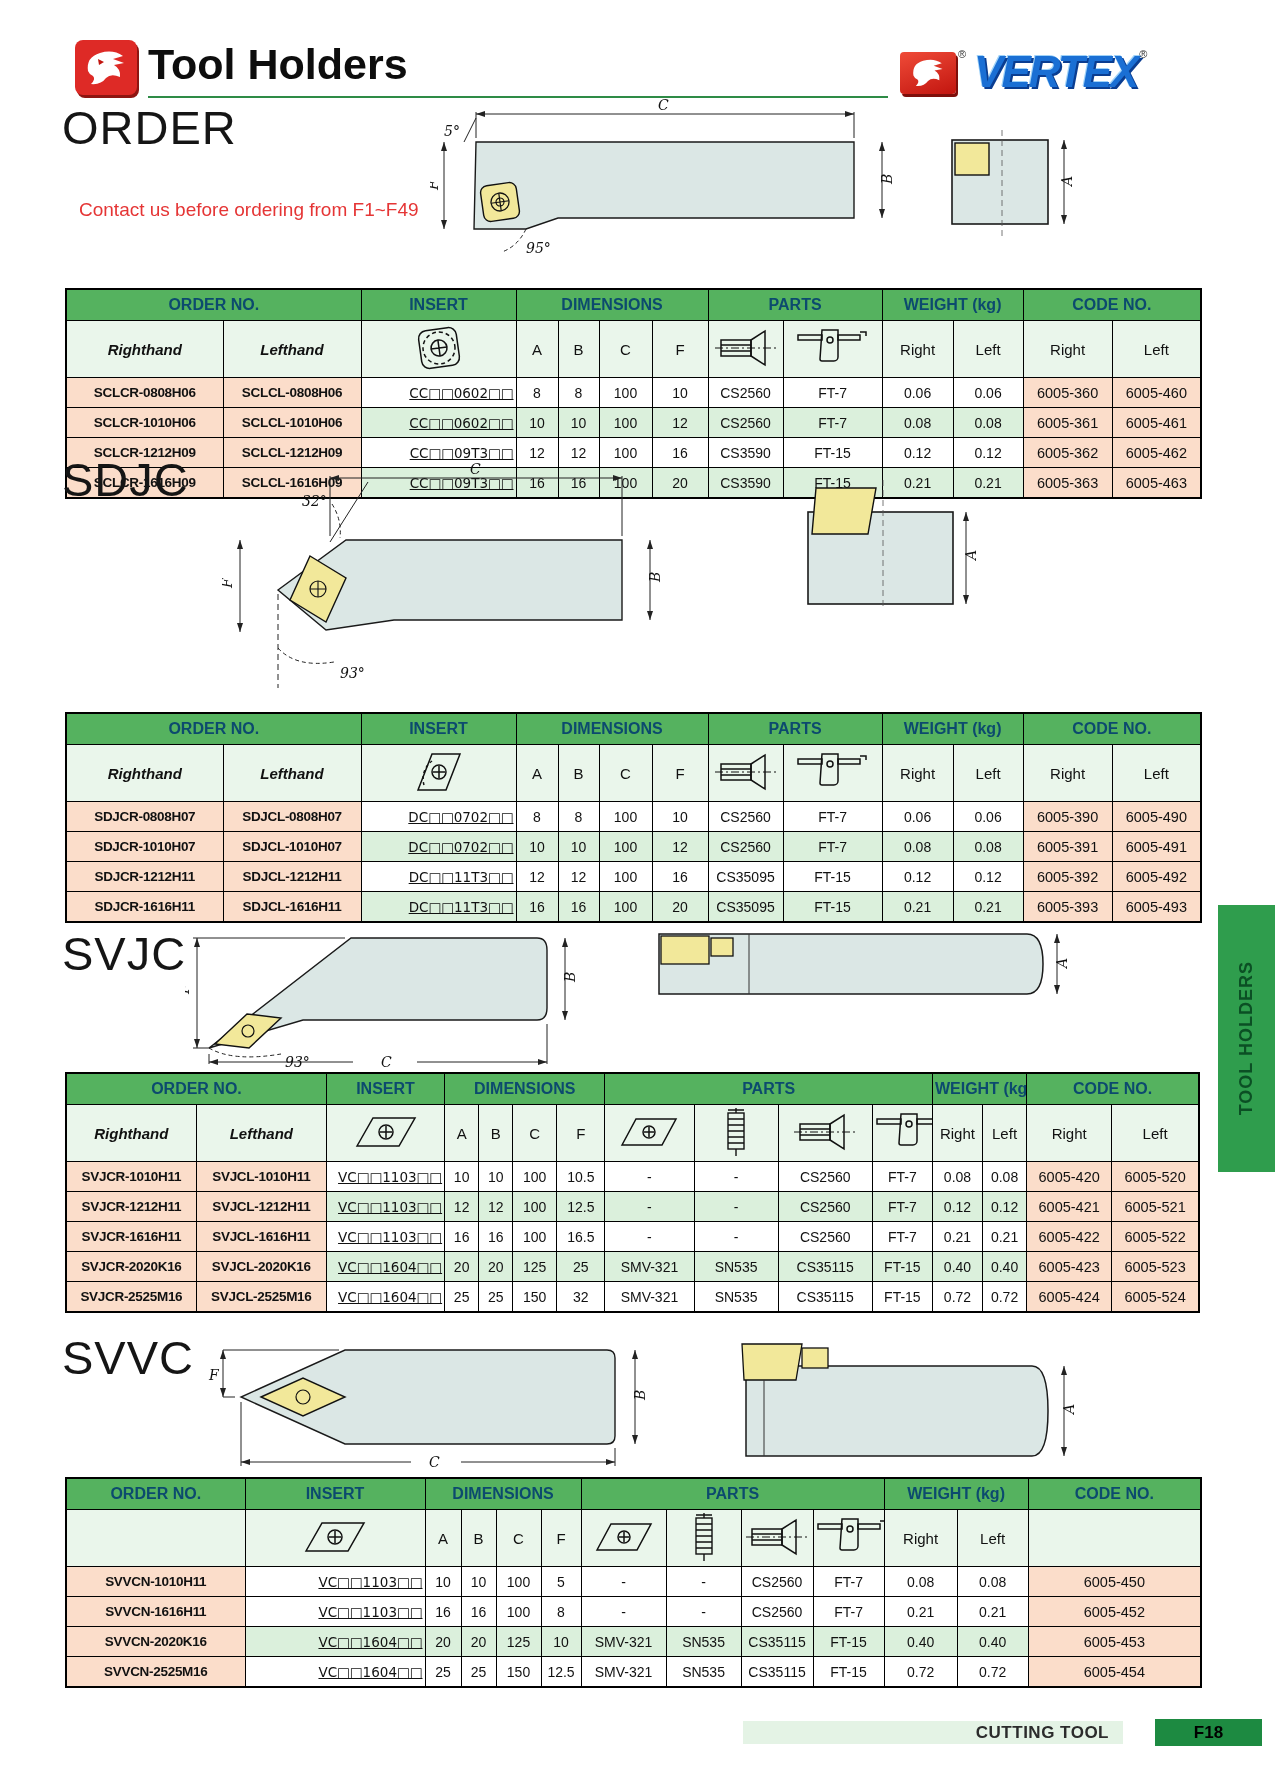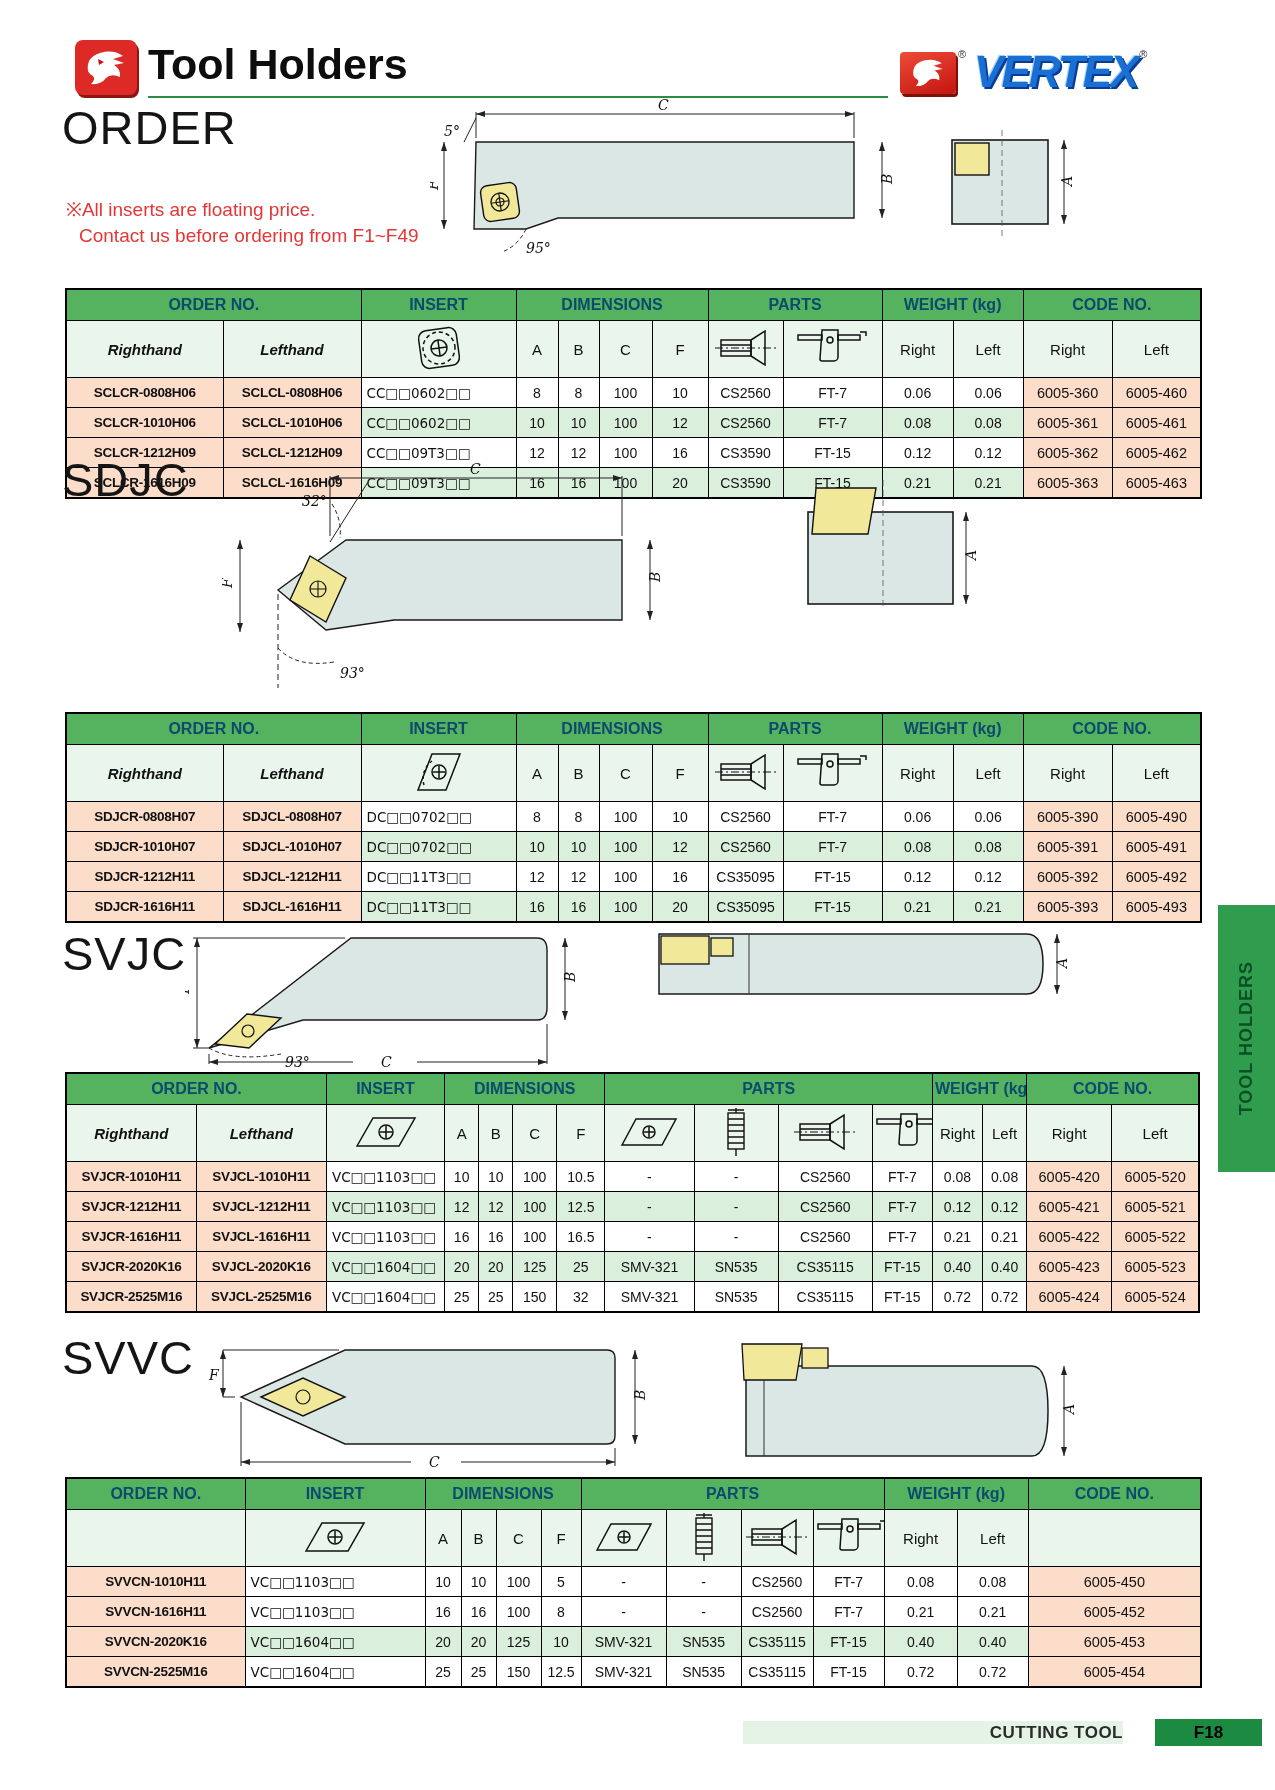--- a/index.html
+++ b/index.html
@@ -24,32 +24,32 @@
   table.cat{position:absolute;left:65px;border-collapse:collapse;table-layout:fixed;width:1135px;
             border:2px solid #000;background:#fff;}
   table.cat th,table.cat td{border:1px solid #000;text-align:center;padding:0 2px;overflow:hidden;white-space:nowrap;}
   table.cat tr.g th{background:var(--hg);height:30px;font-size:16px;font-weight:bold;color:#0c4a6e;}
   table.cat tr.s th{background:var(--sh);height:56px;font-size:15px;font-weight:normal;}
   table.cat tr.s th.hand{font-weight:bold;font-style:italic;}
   table.cat tbody td{height:29px;font-size:14px;background:#fff;}
   table.cat tbody tr.alt td{background:var(--ra);}
   table.cat tbody td.peach{background:var(--pe) !important;}
   table.cat tbody td.b{font-weight:bold;font-size:13.5px;letter-spacing:-0.3px;}
-  table.cat tbody td.ins{font-family:"DejaVu Sans",sans-serif;text-align:left;padding-left:5px;font-size:13.5px;}
+  table.cat tbody td.ins{font-family:"DejaVu Sans",sans-serif;text-align:right;padding-left:5px;font-size:13.5px;text-decoration:underline;}
   table.cat tbody td.code{font-size:14.5px;}
   
   .drawing{position:absolute;}
   .drawing svg text{font-family:"DejaVu Serif",serif;font-style:italic;font-size:14px;fill:#111;}
   
   .side-tab{position:absolute;left:1218px;top:905px;width:57px;height:267px;background:#2f9d4d;
             display:flex;align-items:center;justify-content:center;}
   .side-tab span{writing-mode:vertical-rl;transform:rotate(180deg);font-size:18px;font-weight:bold;
                  color:#0b4f24;letter-spacing:1px;}
   .footer-bar{position:absolute;left:743px;top:1721px;width:380px;height:23px;background:#e4f3e5;
-              display:flex;align-items:center;justify-content:flex-end;box-sizing:border-box;
+              display:flex;align-items:center;justify-content:flex-end;padding-right:14px;box-sizing:border-box;
               font-size:17px;font-weight:bold;color:#2b2b2b;letter-spacing:0.5px;}
   .page-num{position:absolute;left:1155px;top:1719px;width:107px;height:27px;background:#1d8a41;
             display:flex;align-items:center;justify-content:center;color:#000000;font-size:17px;font-weight:bold;}
 </style>
 </head>
 <body>
 
 <div class="page" style="--hg:#55b25f;--sh:#eaf6eb;--ra:#dbf0dc;--pe:#fbddca;">
 
   <div class="logo-box">
@@ -65,21 +65,20 @@
       <svg width="40" height="34" viewBox="0 0 46 42">
           <path fill="#fff" d="M5,24 Q3,10 17,6 Q30,2 40,9 L30,12 L41,16 L31,18 Q38,22 37,30 Q28,26 23,31 Q18,38 8,37 Q13,32 10,29 Q6,27 5,24 Z"></path>
         </svg>
     </div>
     <span class="reg">®</span>
     <span class="vx-word">VERTEX</span>
     <span class="reg">®</span>
   </div>
 
   <div class="note">
-    <div>※All inserts are floating price.</div>
     <div class="l2">Contact us before ordering from F1~F49</div>
   </div>
 
   <div class="sec-heading" style="top:100px">ORDER</div>
 
   <div class="drawing" style="left:430px;top:98px">
     <svg width="500" height="160" viewBox="0 0 500 160">
       <g stroke="#1a1a1a" stroke-width="1.4" fill="#dbe7e5">
         <path d="M46,44 L424,44 L424,120 L128,120 L96,131 L44,131 Z"></path>
       </g>

